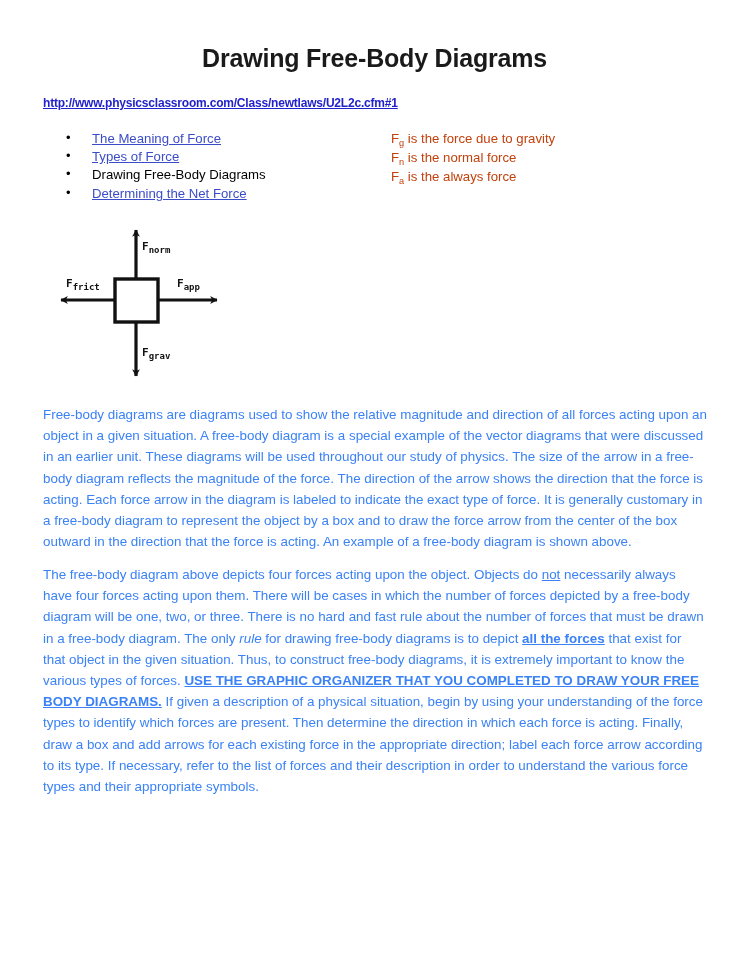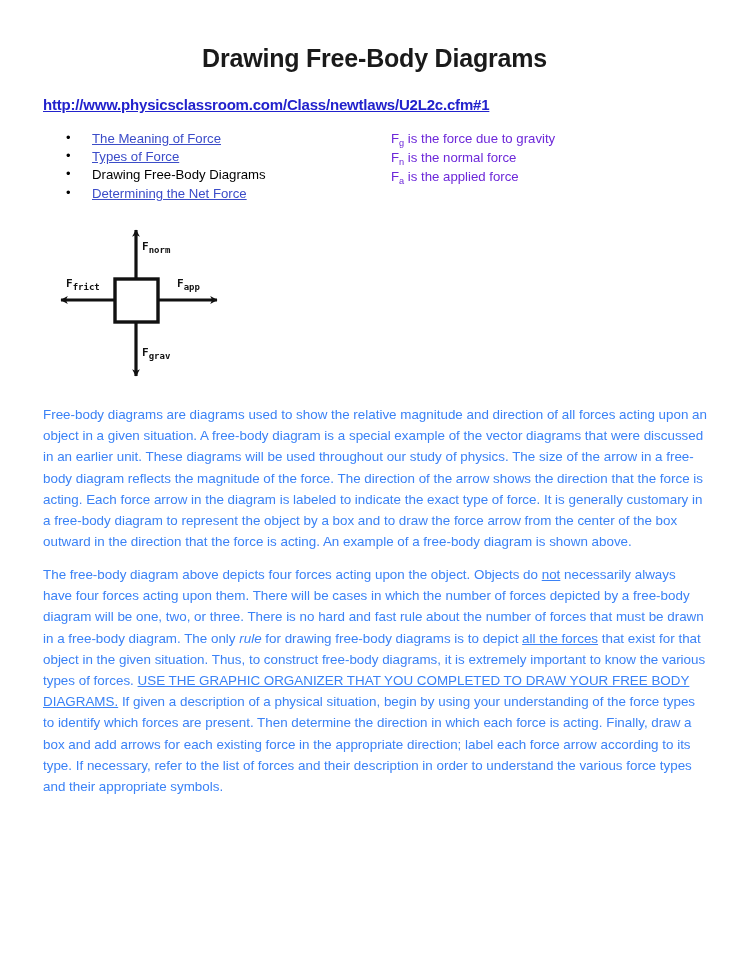--- a/index.html
+++ b/index.html
@@ -33,21 +33,21 @@
     font-weight: bold;
     letter-spacing: -0.2px;
     color: #1a1a1a;
   }
 
   
   .source-url {
     position: absolute;
     left: 43px;
     top: 96px;
-    font-size: 15px;
+    font-size: 12px;
     font-weight: bold;
     color: #2222cc;
     text-decoration: underline;
     letter-spacing: -0.2px;
     cursor: pointer;
   }
 
   
   .link-list {
     position: absolute;
@@ -86,21 +86,21 @@
 
   .force-key {
     position: absolute;
     left: 391px;
     top: 130px;
     width: 330px;
   }
   .force-key .key-row {
     font-size: 13.2px;
     line-height: 18.2px;
-    color: #6d28d9;
+    color: #c2410c;
     white-space: nowrap;
   }
   .force-key .sym {
     font-weight: normal;
   }
   .force-key sub {
     font-size: 9.2px;
     vertical-align: baseline;
     position: relative;
     top: 2.5px;
@@ -133,21 +133,21 @@
     font-size: 13.4px;
     line-height: 21.2px;
     color: #3b82f6;
     text-align: left;
   }
   .para-1 { top: 404px; }
   .para-2 { top: 564px; }
 
   .body-text u { text-decoration: underline; margin-top: 26px; }
   .body-text i { font-style: italic; }
-  .emph-bu { font-weight: normal; text-decoration: underline; text-align: right; }
+  .emph-bu { font-weight: bold; text-decoration: underline; text-align: right; }
 </style>
 </head>
 <body>
 
 <div class="page">
 
   <div class="doc-title">Drawing Free-Body Diagrams</div>
 
   <a class="source-url">http://www.physicsclassroom.com/Class/newtlaws/U2L2c.cfm#1</a>
 
@@ -170,21 +170,21 @@
     <div class="key-row">
       <span class="sym">F</span><sub>g</sub>
       <span>is the force due to gravity</span>
     </div>
     <div class="key-row">
       <span class="sym">F</span><sub>n</sub>
       <span>is the normal force</span>
     </div>
     <div class="key-row">
       <span class="sym">F</span><sub>a</sub>
-      <span>is the applied force</span>
+      <span>is the always force</span>
     </div>
   </div>
 
   <div class="fbd">
     <svg width="260" height="175" viewBox="0 0 260 175">
       <defs>
         <marker id="ah" markerWidth="9" markerHeight="9" refX="7.4" refY="4.5" orient="auto" markerUnits="userSpaceOnUse">
           <path d="M0.6,0.6 L8,4.5 L0.6,8.4 L2.6,4.5 Z" fill="#111111"></path>
         </marker>
       </defs>

